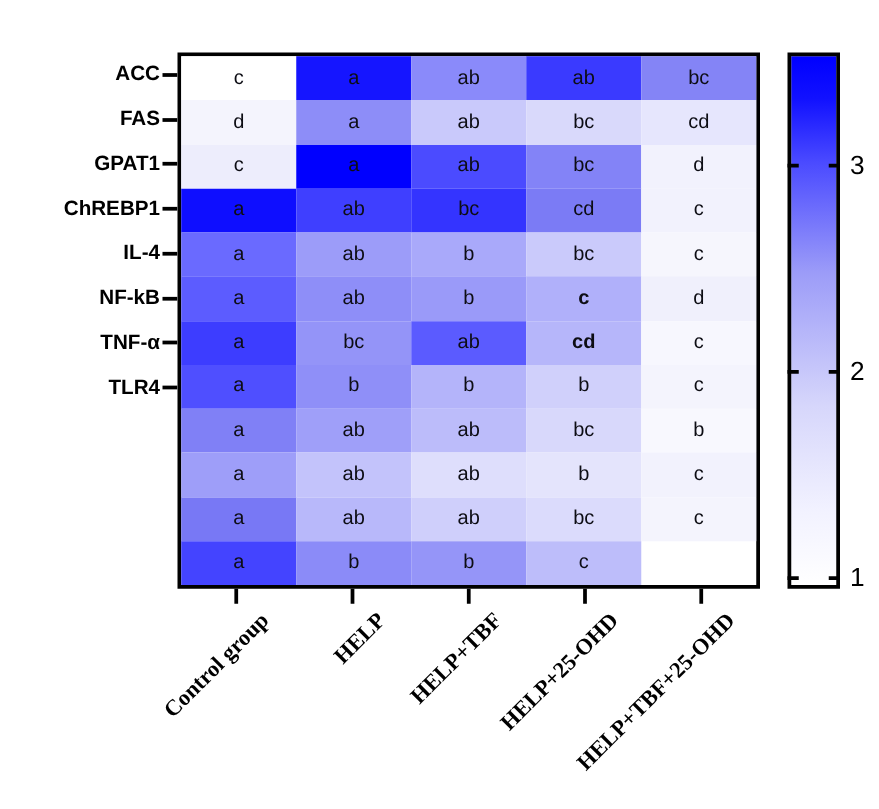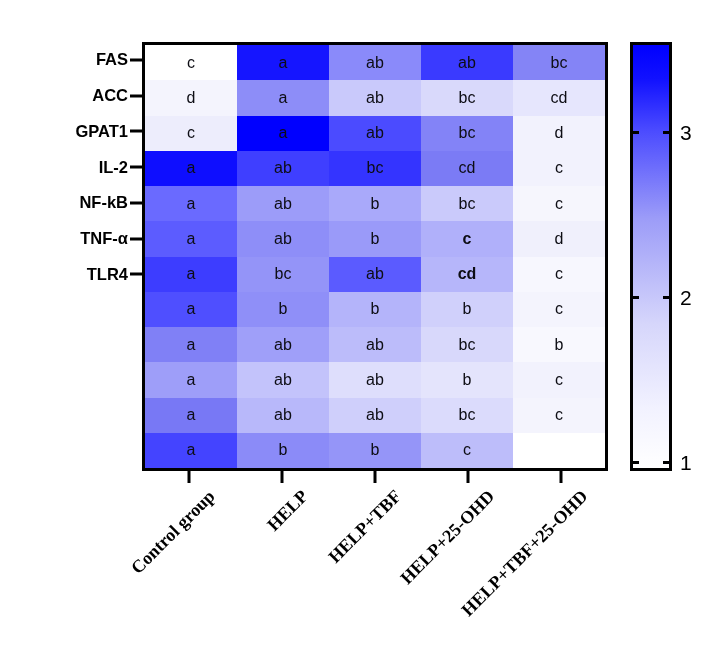--- a/index.html
+++ b/index.html
@@ -174,33 +174,37 @@
   }
 </style>
 </head>
 <body>
 
 <div id="root">
 
 
   <div id="row-labels">
       <div class="row-label">
+        <span>ACC</span>
+        <div class="row-tick"></div>
+      </div>
+      <div class="row-label">
         <span>FAS</span>
         <div class="row-tick"></div>
       </div>
       <div class="row-label">
-        <span>ACC</span>
-        <div class="row-tick"></div>
-      </div>
-      <div class="row-label">
         <span>GPAT1</span>
         <div class="row-tick"></div>
       </div>
       <div class="row-label">
-        <span>IL-2</span>
+        <span>ChREBP1</span>
+        <div class="row-tick"></div>
+      </div>
+      <div class="row-label">
+        <span>IL-4</span>
         <div class="row-tick"></div>
       </div>
       <div class="row-label">
         <span>NF-kB</span>
         <div class="row-tick"></div>
       </div>
       <div class="row-label">
         <span>TNF-α</span>
         <div class="row-tick"></div>
       </div>

